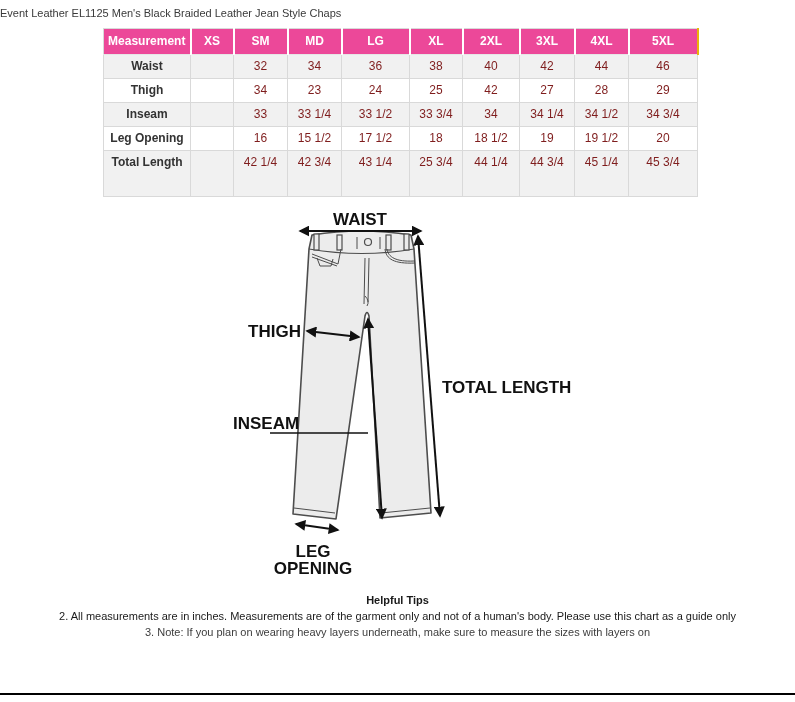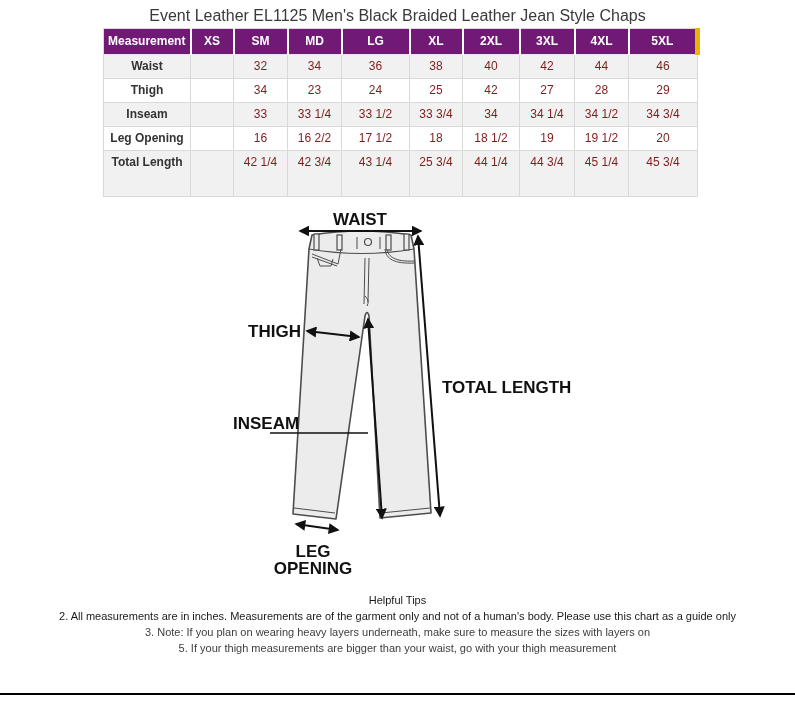--- a/index.html
+++ b/index.html
@@ -3,50 +3,50 @@
 <meta charset="utf-8">
 <style>
   * { margin:0; padding:0; box-sizing:border-box; }
   html,body { background:#fff; }
   body {
     width:795px; height:702px; position:relative; overflow:hidden;
     font-family:"Liberation Sans", sans-serif;
   }
   .page-title {
     position:absolute; top:7px; left:0; width:100%;
-    text-align:center; font-size:16px; color:#3a3a3a;
+    text-align:left; font-size:11px; color:#3a3a3a;
   }
   table.size-table {
     position:absolute; top:28px; left:103px; width:594px;
     border-collapse:collapse; table-layout:fixed;
   }
   table.size-table th {
-    background:#701a75; color:#fff; font-size:12px; font-weight:bold;
+    background:#ec4899; color:#fff; font-size:12px; font-weight:bold;
     text-align:center; padding:6px 1px; line-height:13px;
     border-right:2px solid #fff; border-top:1px solid #d9d9d9; border-bottom:1px solid #e6e6e6;
   }
   table.size-table th:first-child { border-left:1px solid #d9d9d9; }
-  table.size-table th:last-child  { border-right:5px solid #eab308; }
+  table.size-table th:last-child  { border-right:2px solid #eab308; }
   table.size-table td {
     border:1px solid #d9d9d9; font-size:12px; color:#7f1d1d;
     text-align:center; padding:5px 1px; line-height:13px; background:#fff;
   }
   table.size-table tbody tr:nth-child(odd) td { background:#f1f1f1; }
   table.size-table td.row-label { font-weight:bold; color:#333; }
   table.size-table tbody tr:last-child td { padding-bottom:27px; vertical-align:top; }
   .diagram { position:absolute; top:202px; left:228px; width:350px; height:380px; }
   .diagram svg text {
     font-family:"Liberation Sans", sans-serif; font-weight:bold;
     font-size:17px; fill:#111;
   }
   .tips {
     position:absolute; top:592px; left:0; width:100%;
     text-align:center; font-size:11px; line-height:16px; color:#3d3d3d;
   }
-  .tips .tips-heading { font-weight:normal; color:#1a1a1a; }
+  .tips .tips-heading { font-weight:bold; color:#1a1a1a; }
   .tips .tip.bold { font-weight:normal; color:#1a1a1a; }
   .bottom-divider { position:absolute; top:693px; left:0; width:795px; height:2px; background:#000; }
 </style>
 </head>
 <body>
 
 <div class="page-title">Event Leather EL1125 Men's Black Braided Leather Jean Style Chaps</div>
 
 <table class="size-table">
   <colgroup>
@@ -109,21 +109,21 @@
         <td>33 3/4</td>
         <td>34</td>
         <td>34 1/4</td>
         <td>34 1/2</td>
         <td>34 3/4</td>
       </tr>
       <tr>
         <td class="row-label">Leg Opening</td>
         <td></td>
         <td>16</td>
-        <td>16 2/2</td>
+        <td>15 1/2</td>
         <td>17 1/2</td>
         <td>18</td>
         <td>18 1/2</td>
         <td>19</td>
         <td>19 1/2</td>
         <td>20</td>
       </tr>
       <tr>
         <td class="row-label">Total Length</td>
         <td></td>
@@ -185,17 +185,16 @@
     <text x="85" y="355" text-anchor="middle">LEG</text>
     <text x="85" y="372" text-anchor="middle">OPENING</text>
   </svg>
 </div>
 
 <div class="tips">
   <div class="tips-heading">Helpful Tips</div>
   <div>
       <div class="tip bold">2. All measurements are in inches. Measurements are of the garment only and not of a human's body. Please use this chart as a guide only</div>
       <div class="tip">3. Note: If you plan on wearing heavy layers underneath, make sure to measure the sizes with layers on</div>
-      <div class="tip">5. If your thigh measurements are bigger than your waist, go with your thigh measurement</div>
     </div>
 </div>
 
 <div class="bottom-divider"></div>
 
 </body></html>

